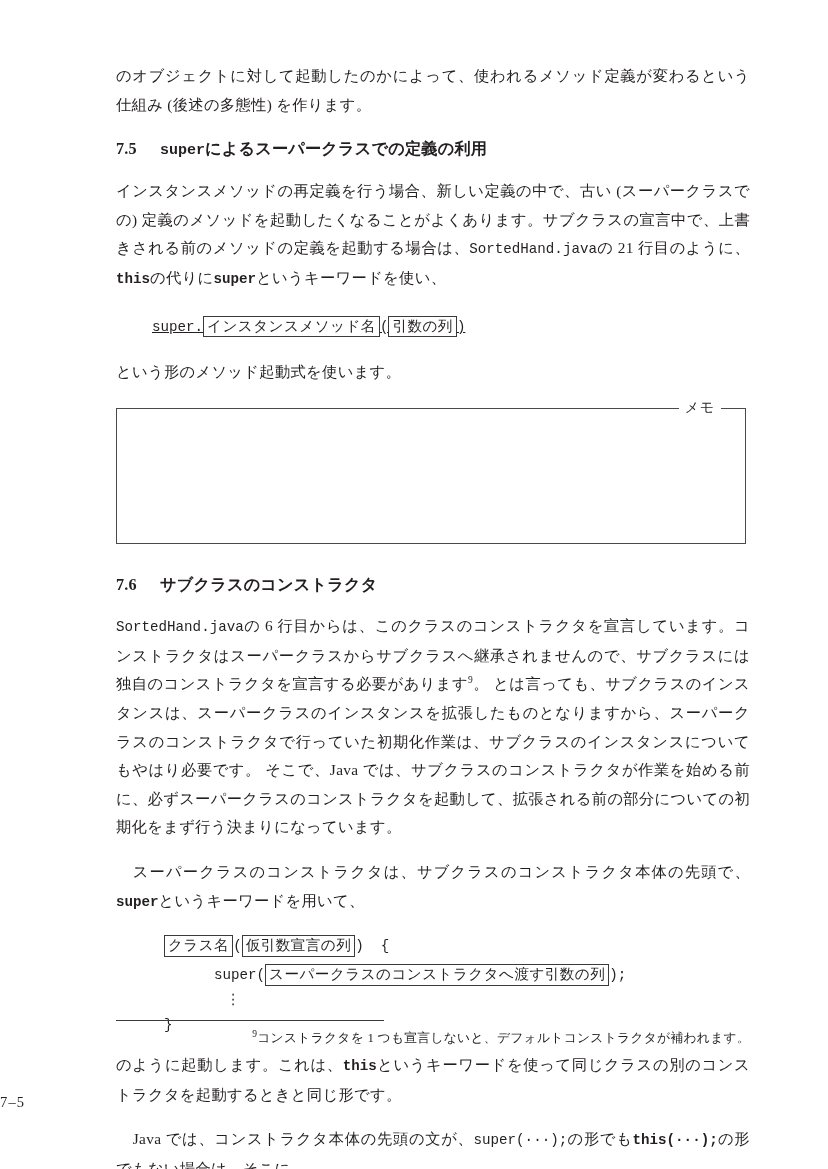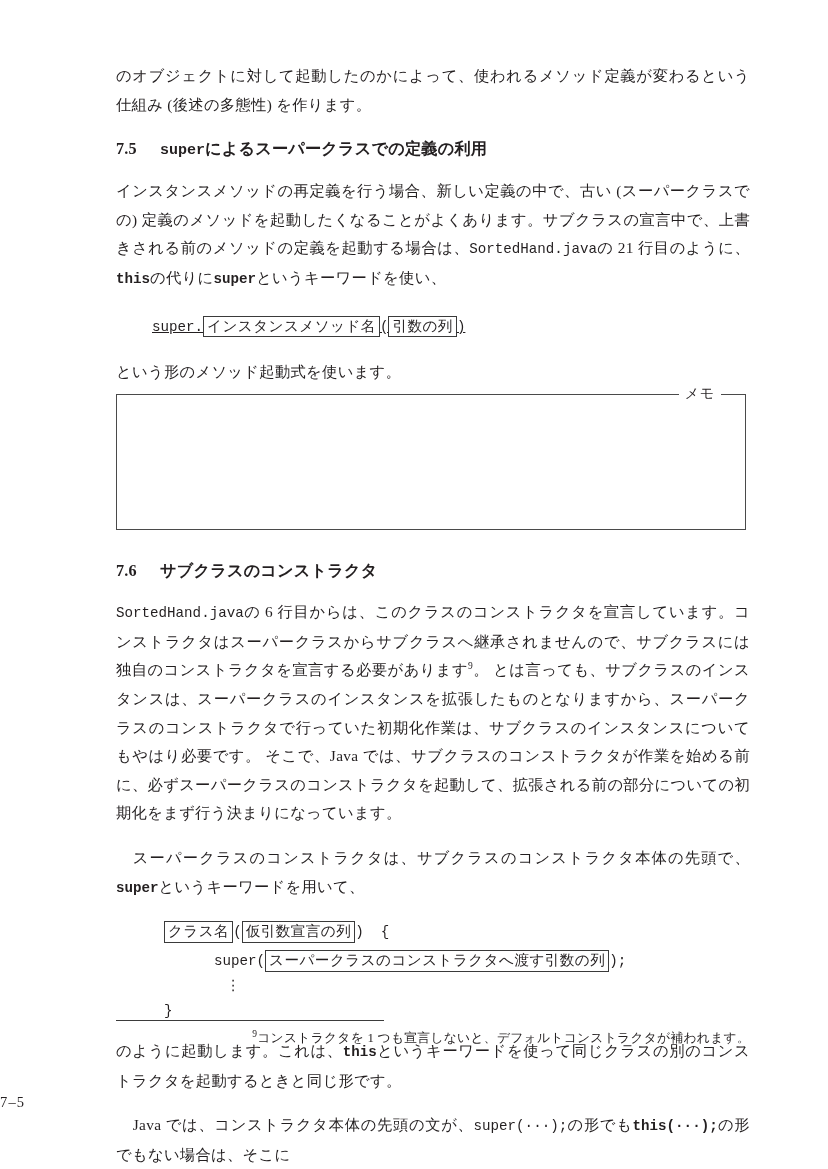--- a/index.html
+++ b/index.html
@@ -105,21 +105,21 @@
   .cb-vdots {
     padding-left: 62px;
     font-size: 15px;
     line-height: 20px;
     letter-spacing: 0;
   }
 
   
   .memo-wrap {
     position: relative;
-    margin-top: 8px;
+    margin-top: 22px;
     margin-bottom: 0px;
     height: 138px;
     width: 632px;
   }
   .memo-box {
     position: absolute;
     left: 0; top: 0;
     width: 630px;
     height: 136px;
     border: 1px solid #4a4a4a;

